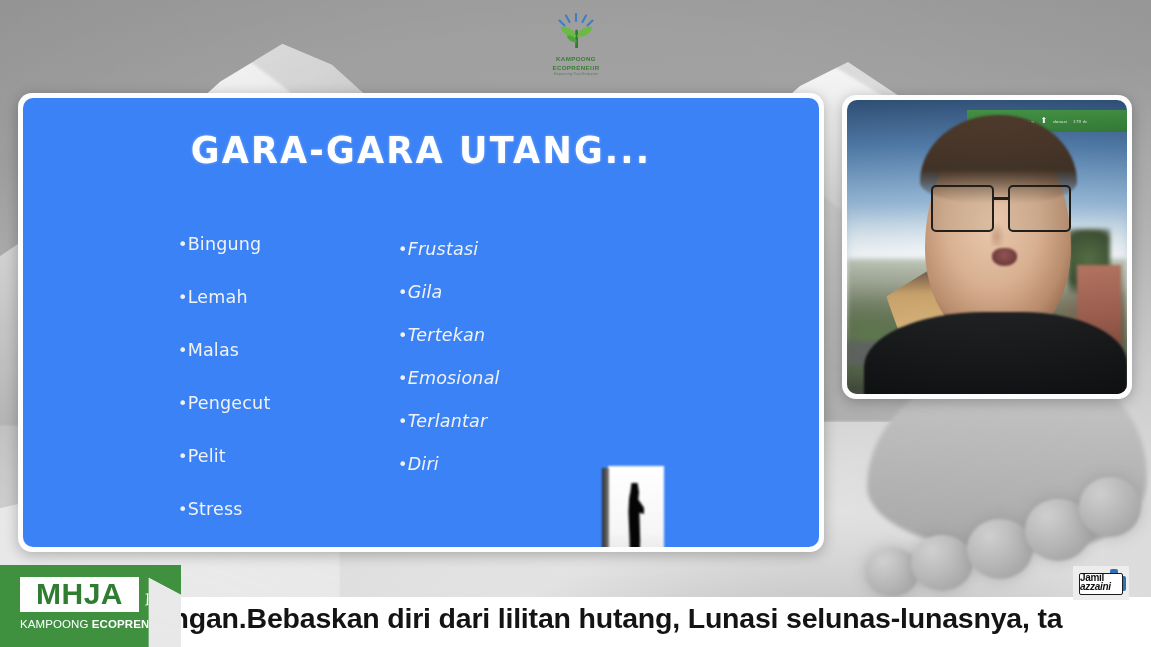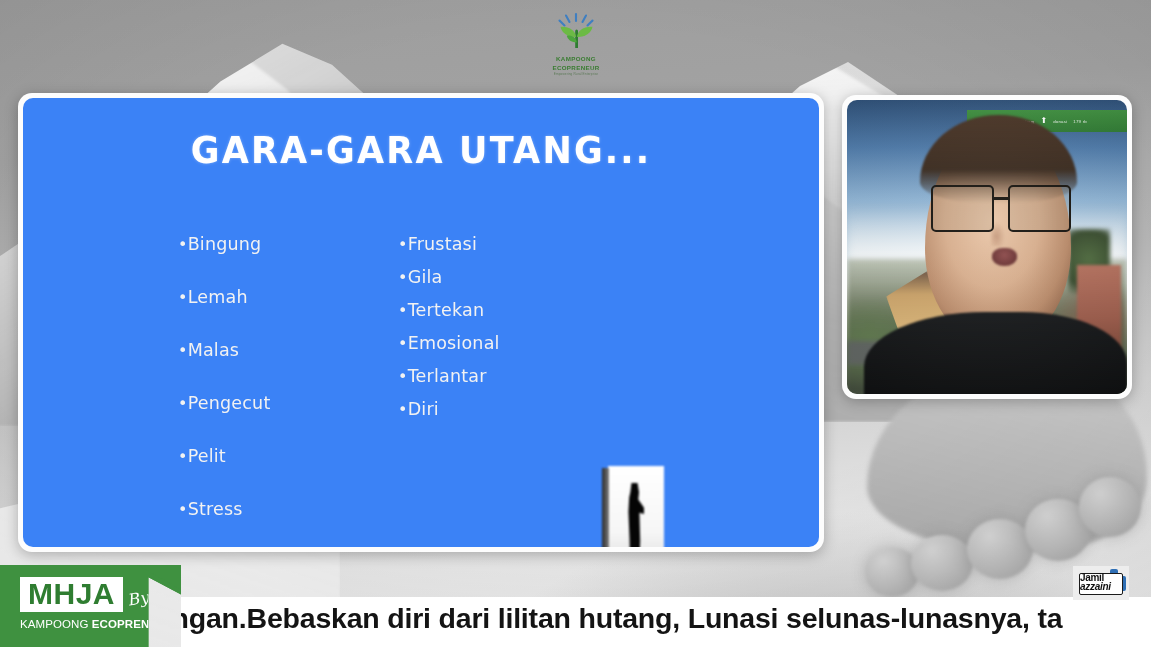--- a/index.html
+++ b/index.html
@@ -139,21 +139,21 @@
   .col-left  { left: 155px; top: 12px; }
   .col-right { left: 375px; top: 22px; }
   .bullet-item {
     color: #f2f2f2;
     font-size: 17.5px;
     line-height: 53px;
     letter-spacing: .2px;
     font-family: "DejaVu Sans", sans-serif;
     white-space: nowrap;
   }
-  .col-right .bullet-item { line-height: 32px; }
+  .col-right .bullet-item { line-height: 42px; font-style: italic; }
   .bullet-item .dot { font-size: 16px; }
 
   
   .doorway {
     position: absolute; left: 571px; top: 368px; width: 88px; height: 175px;
     filter: blur(1.1px);
   }
   .door-light {
     position: absolute; left: 14px; top: 0; width: 56px; height: 118px;
     background: linear-gradient(180deg, #ffffff 0%, #f6f6f6 56%, #dedede 88%, #b8b8b8 100%);
@@ -290,21 +290,21 @@
   .mhja-inner {
     position: absolute; left: 0; top: 0; width: 181px; height: 82px;
     background: #3f9140;
     clip-path: polygon(0% 0%, 76% 0%, 100% 30%, 100% 100%, 0% 100%);
   }
   .mhja-body {
     position: absolute; left: 20px; top: 12px; width: 150px;
   }
   .mhja-row { display: flex; align-items: flex-end; gap: 6px; }
   .mhja-box {
-    background: #fff; padding: 1px 8px 2px;
+    background: #fff; padding: 1px 16px 2px;
     color: #2f7d31; font-weight: bold; font-size: 30px;
     letter-spacing: .5px; line-height: 32px;
     font-family: "Liberation Sans", sans-serif;
   }
   .mhja-by {
     color: #fff; font-size: 16px; font-style: italic;
     font-family: "DejaVu Serif", serif;
     transform: rotate(-9deg); line-height: 16px; padding-bottom: 5px;
   }
   .mhja-sub {

